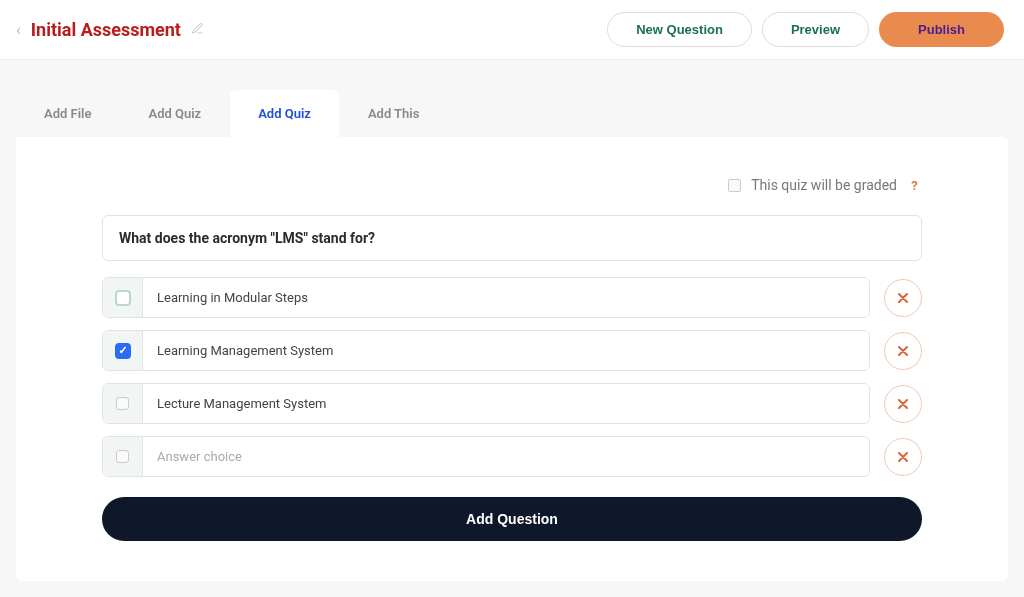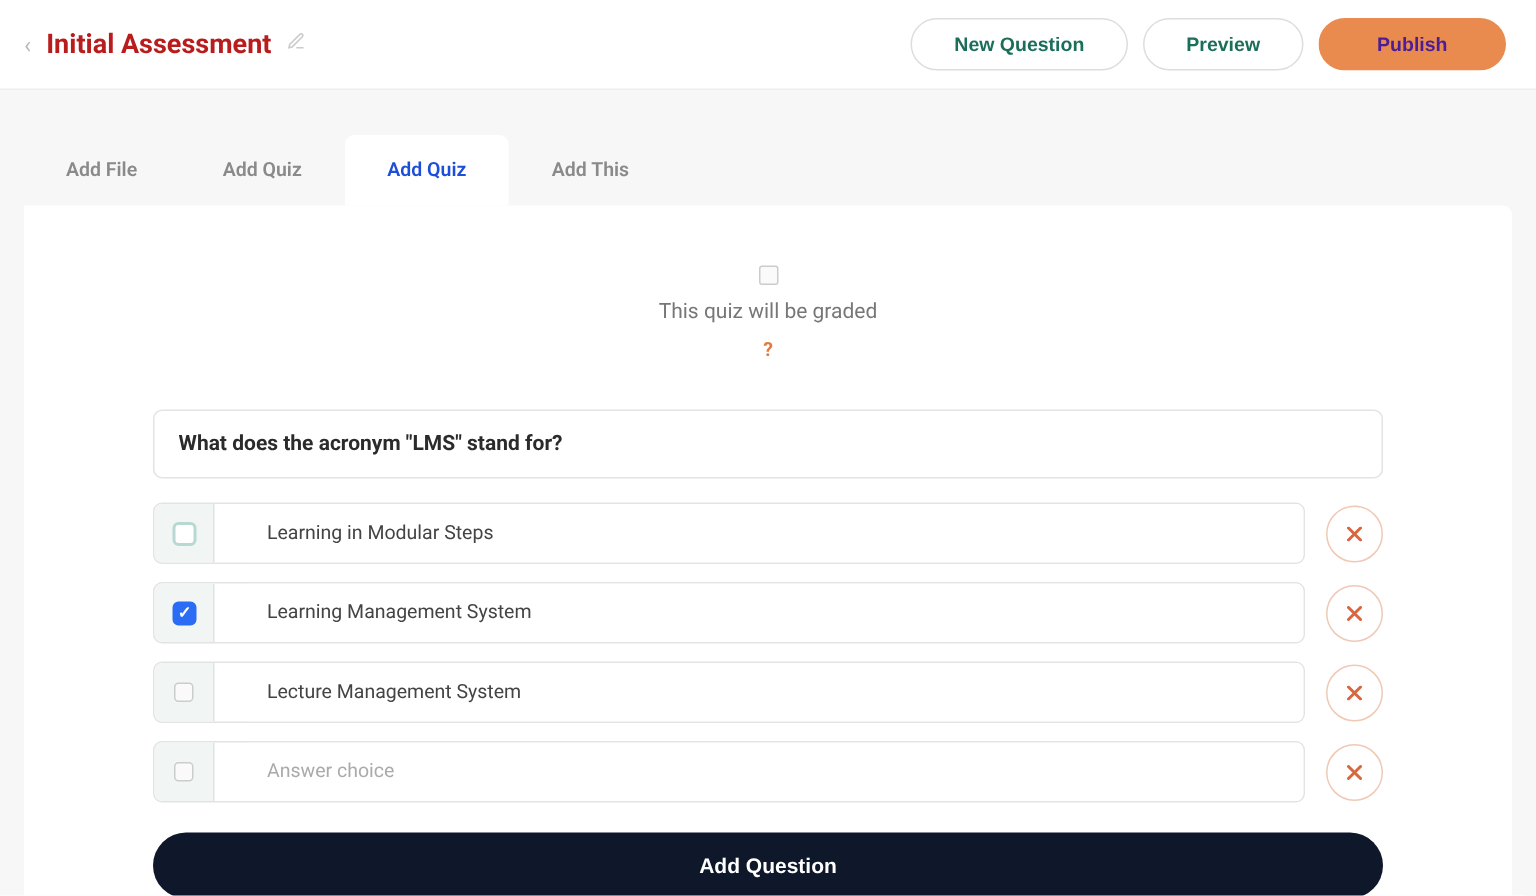--- a/index.html
+++ b/index.html
@@ -88,22 +88,21 @@
       background: #fff;
       border-radius: 0 6px 6px 6px;
       padding: 40px 86px 40px 86px;
       min-height: 430px;
     }
     .graded-row {
       display: flex;
       align-items: center;
       justify-content: flex-end;
       gap: 10px;
-      margin-bottom: 32px;
-      flex-direction: column;
+      margin-bottom: 22px;
     }
     .graded-checkbox {
       width: 13px;
       height: 13px;
       border: 1px solid #ccc;
       border-radius: 2px;
       background: #fafafa;
       display: inline-block;
     }
     .graded-label {
@@ -183,21 +182,20 @@
       font-weight: 700;
     }
     .answer-input {
       flex: 1;
       border: none;
       padding: 12px 14px;
       font-size: 13px;
       color: #444;
       font-family: inherit;
       outline: none;
-      margin-left: 21px;
     }
     .answer-input::placeholder { color: #aaa; }
     .delete-btn {
       width: 38px;
       height: 38px;
       border: 1px solid #f0c9b6;
       border-radius: 50%;
       display: flex;
       align-items: center;
       justify-content: center;

